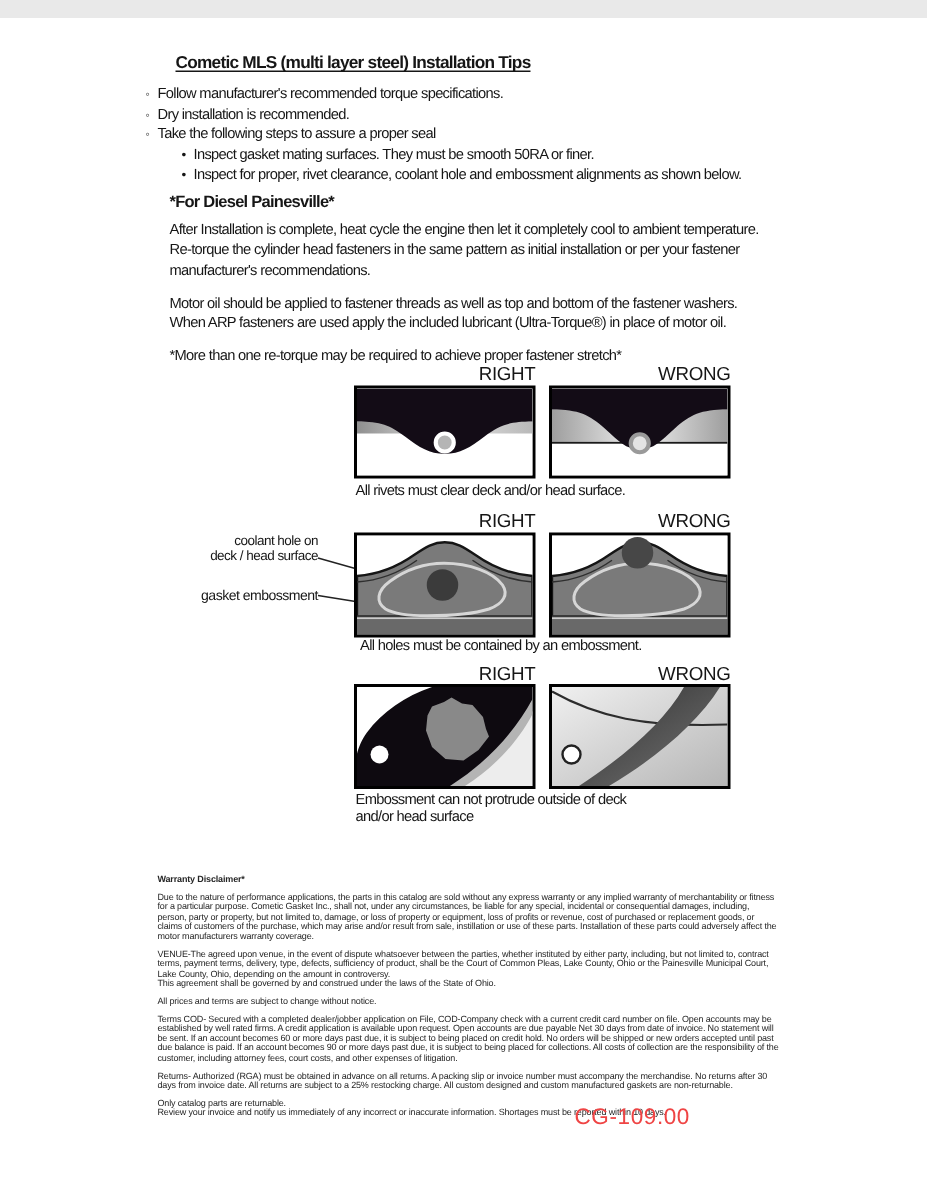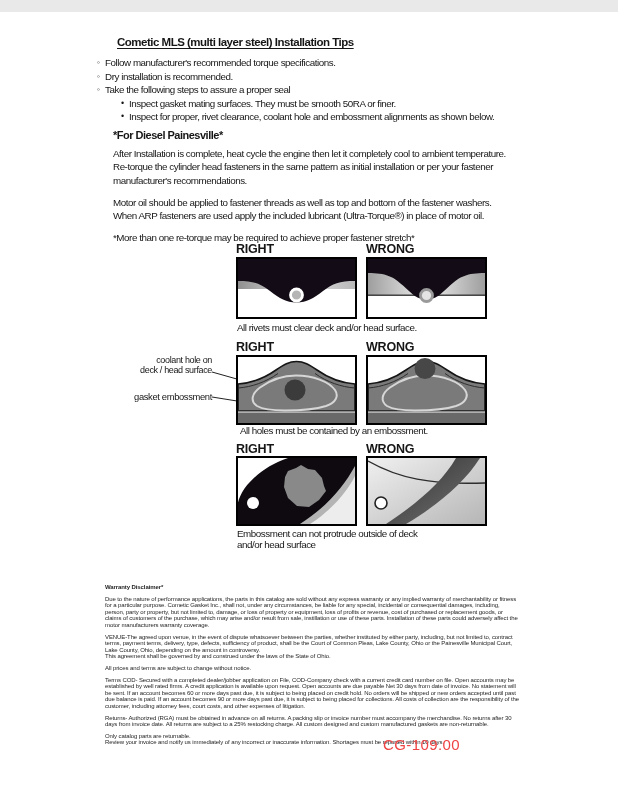--- a/index.html
+++ b/index.html
@@ -19,21 +19,21 @@
   .tip-row { display:flex; }
   .tip-row .marker { width:8px; font-size:8px; line-height:13.5px; }
   .tip-sub { margin-left:24px; }
   .tip-sub .marker { font-size:9px; }
 
   .diesel { left:113px; top:117px; width:402px; font-size:9.8px; letter-spacing:-0.45px; line-height:13.2px; }
   .diesel h2 { margin:0 0 5px 0; font-size:11px; letter-spacing:-0.5px; }
   .diesel p { margin:0 0 9px 0; }
 
   
-  .dlabel { width:121px; text-align:left; font-size:12.5px; font-weight:bold; letter-spacing:-0.2px; }
+  .dlabel { width:121px; text-align:right; font-size:12.5px; font-weight:normal; letter-spacing:-0.2px; }
   .dbox { width:117px; border:2px solid #000; background:#fff; }
   .dbox svg { display:block; }
   .caption { font-size:9.8px; letter-spacing:-0.45px; line-height:10.5px; }
 
   .side-label { text-align:right; font-size:9px; letter-spacing:-0.35px; line-height:9.6px; }
 
   
   .warranty { left:105px; top:572px; width:414px; font-size:6px; letter-spacing:-0.1px; line-height:6.6px; color:#262626; }
   .warranty .whead { font-weight:bold; margin:0 0 5px 0; }
   .warranty p { margin:0 0 5px 0; }

